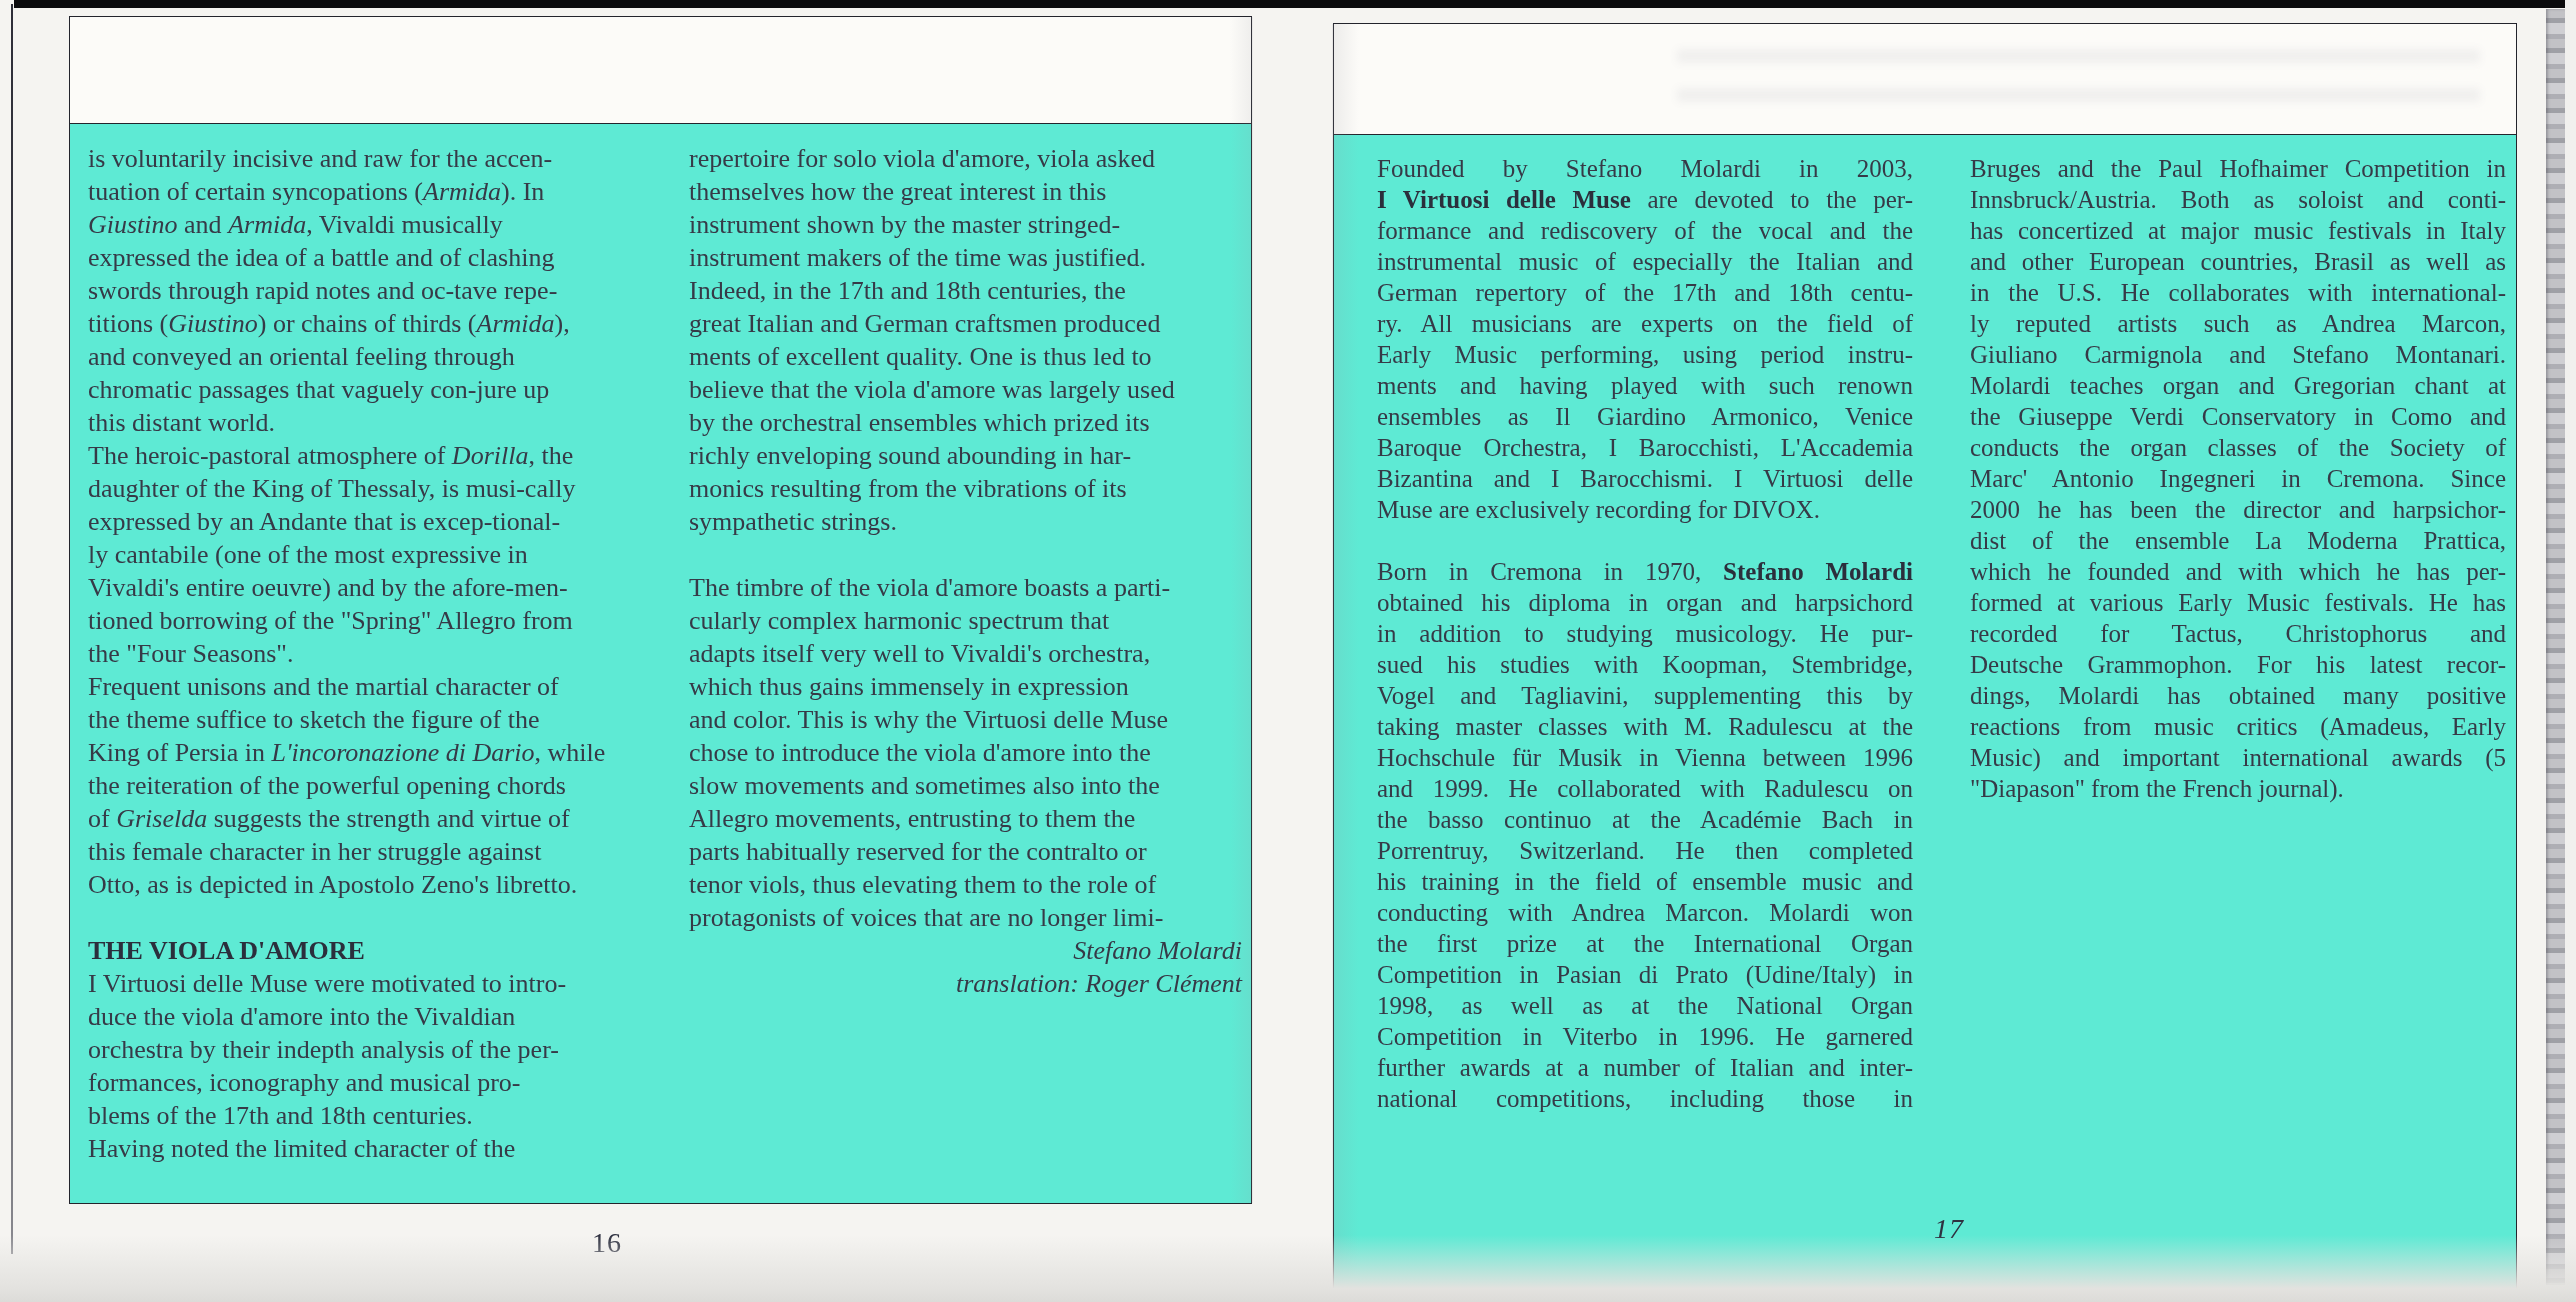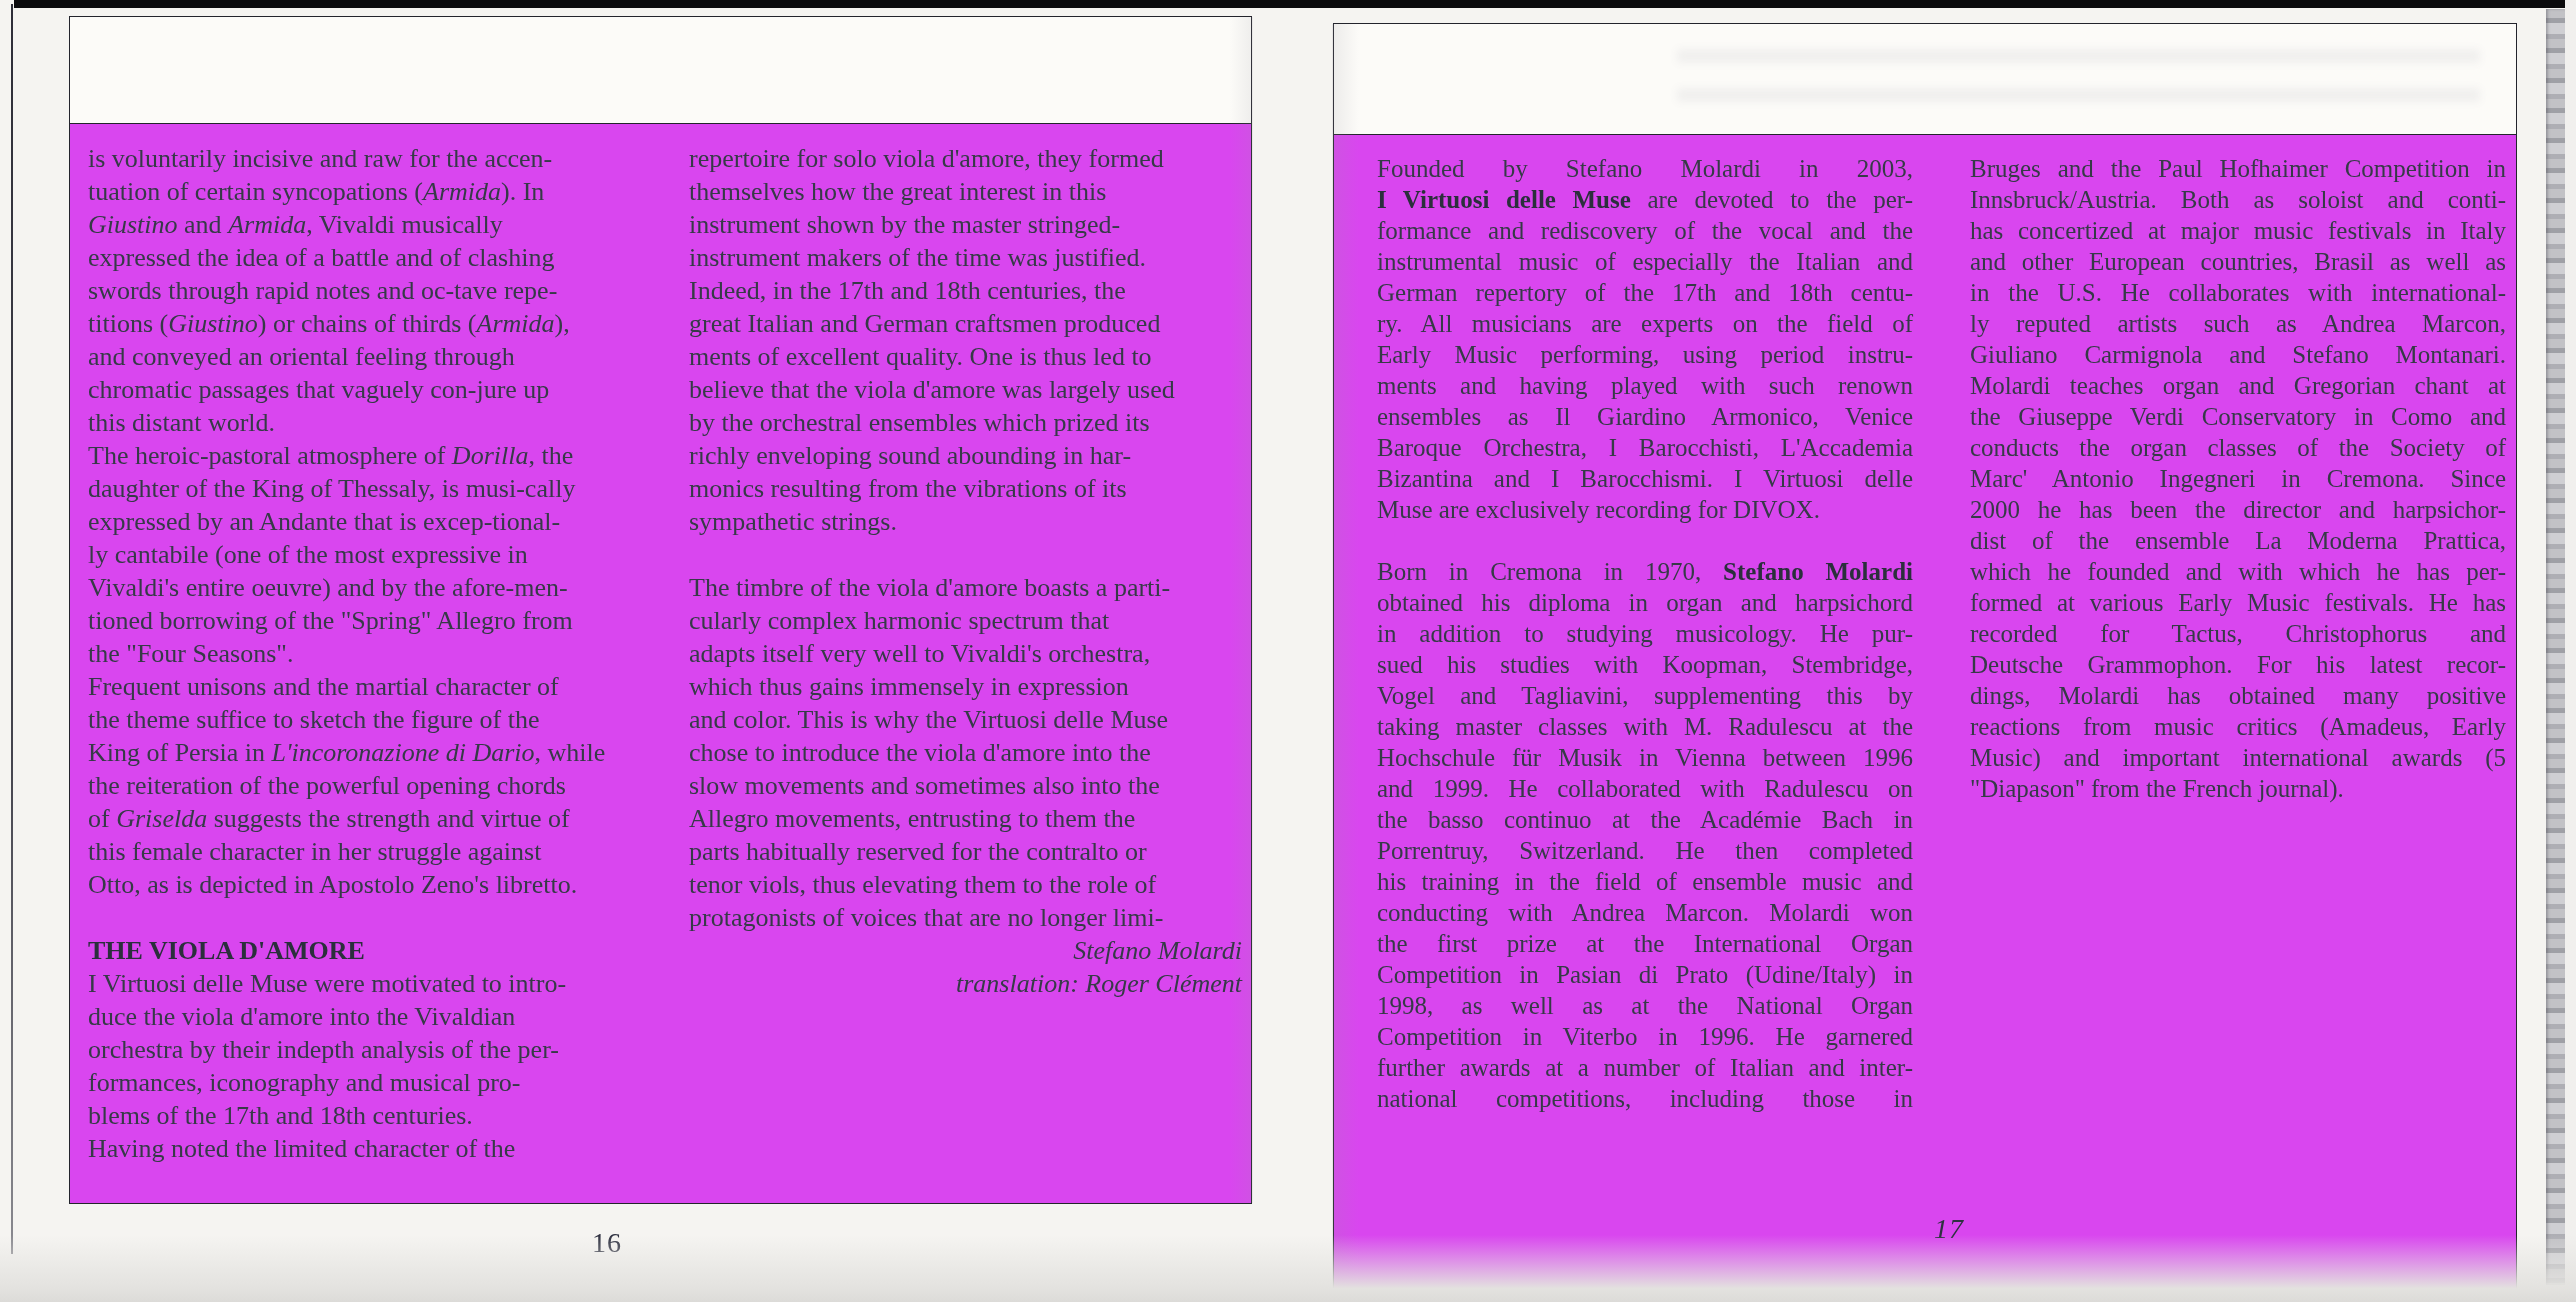--- a/index.html
+++ b/index.html
@@ -10,21 +10,21 @@
     color:#363a47;
   }
   .scan-top-strip{position:absolute;left:14.3px;top:0;width:2562px;height:8px;background:#0b0b0d;}
   .scan-left-line{position:absolute;left:10.7px;top:3.6px;width:2.7px;height:1250px;background:linear-gradient(180deg,#2e2e38 0%,#44444e 60%,#8a8a90 100%);}
   .scan-bottom-shade{position:absolute;left:0;bottom:0;width:100%;height:67px;background:linear-gradient(180deg,rgba(245,244,241,0) 0%,#e3e2df 80%,#dcdbd8 100%);}
   .scan-right-edge{position:absolute;left:2546px;top:9px;width:19.6px;height:1276px;
     background:repeating-linear-gradient(180deg,#c2c2c6 0 9px,#9fa0a6 9px 14.3px,#cfcfd3 14.3px 25px,#aeaeb4 25px 30px);
     box-shadow:inset 1.8px 0 2.7px rgba(60,60,70,.35);}
   .scan-right-white{position:absolute;left:2565px;top:0;width:10.7px;height:1302px;background:#f1f0ee;}
 
-  .page{position:absolute;background:#d946ef;border:1.8px solid #23242c;box-sizing:border-box;}
+  .page{position:absolute;background:#5eead4;border:1.8px solid #23242c;box-sizing:border-box;}
   .page.left{left:69px;top:16px;width:1183px;height:1188px;}
   .page.right{left:1333px;top:23px;width:1184px;height:1270px;}
   .header-box{position:absolute;left:0;top:0;width:100%;border-bottom:1.8px solid #23242c;box-sizing:border-box;background:#fcfbf8;}
   .page.left .header-box{height:107px;}
   .page.right .header-box{height:111px;}
   .ghost{position:absolute;right:36px;top:25px;width:803px;height:62px;opacity:.07;filter:blur(4.5px);
     background:repeating-linear-gradient(180deg,#5a5e72 0 14.3px,transparent 14.3px 39px);}
   .fold-shadow-l{position:absolute;right:-1.8px;top:0;width:23px;height:100%;background:linear-gradient(270deg,rgba(150,150,158,.14),rgba(150,150,158,0));}
   .fold-shadow-r{position:absolute;left:-1.8px;top:0;width:27px;height:100%;background:linear-gradient(90deg,rgba(150,150,158,.16),rgba(150,150,158,0));}
 
@@ -84,21 +84,21 @@
       <div class="line blank">&nbsp;</div>
       <div class="line"><b>THE VIOLA D'AMORE</b></div>
       <div class="line">I Virtuosi delle Muse were motivated to intro-</div>
       <div class="line">duce the viola d'amore into the Vivaldian</div>
       <div class="line">orchestra by their indepth analysis of the per-</div>
       <div class="line">formances, iconography and musical pro-</div>
       <div class="line">blems of the 17th and 18th centuries.</div>
       <div class="line">Having noted the limited character of the</div>
     </div>
   <div class="textcol col2">
-      <div class="line">repertoire for solo viola d'amore, they formed</div>
+      <div class="line">repertoire for solo viola d'amore, viola asked</div>
       <div class="line">themselves how the great interest in this</div>
       <div class="line">instrument shown by the master stringed-</div>
       <div class="line">instrument makers of the time was justified.</div>
       <div class="line">Indeed, in the 17th and 18th centuries, the</div>
       <div class="line">great Italian and German craftsmen produced</div>
       <div class="line">ments of excellent quality. One is thus led to</div>
       <div class="line">believe that the viola d'amore was largely used</div>
       <div class="line">by the orchestral ensembles which prized its</div>
       <div class="line">richly enveloping sound abounding in har-</div>
       <div class="line">monics resulting from the vibrations of its</div>

